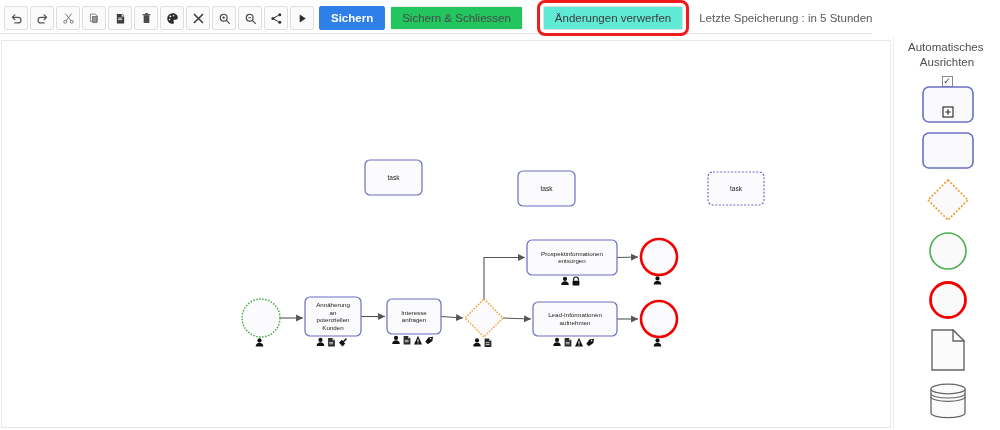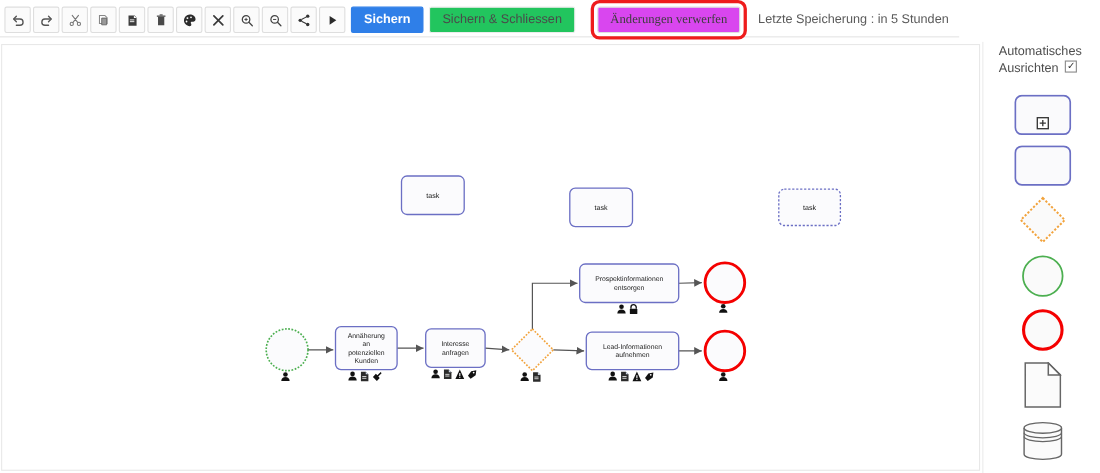--- a/index.html
+++ b/index.html
@@ -27,22 +27,22 @@
 
   .txtbtn{
     height:24px; padding:0 11px; margin-left:3px;
     display:flex; align-items:center; justify-content:center;
     font-size:11.5px; white-space:nowrap; cursor:pointer;
     border:1px solid transparent; border-radius:2px;
   }
   .txtbtn.primary{ background:#2f7fe8; color:#fff; font-weight:bold; border-color:#2f7fe8; }
   .txtbtn.plain{ background:#22c55e; color:#4a4a4a; border-color:#ececec; }
   .txtbtn.discard{
-    background:#d946ef; color:#3d3d3d; border:1px solid #e0e0e0;
-    outline:3px solid #ee1c1c; outline-offset:3px; margin-left:18px;font-family:Liberation Serif, serif;
+    background:#5eead4; color:#3d3d3d; border:1px solid #e0e0e0;
+    outline:3px solid #ee1c1c; outline-offset:3px; margin-left:18px;
   }
   #savestatus{
     margin-left:14px; font-size:11.5px; color:#5a5a5a; white-space:nowrap;
   }
 
   
   #canvas{
     position:absolute; left:1px; top:40px;
     width:890px; height:388px;
     background:#ffffff; border:1px solid #e8e8e8;
@@ -51,21 +51,21 @@
   #svgroot{ position:absolute; left:0; top:0; }
 
   
   #sidepanel{
     position:absolute; left:893px; top:38px; width:93px; height:392px;
     border-left:1px solid #ececec; background:#fff;
   }
   #autoalign{
     padding:2px 0 0 14px; font-size:11.5px; color:#4d4d4d; line-height:15px;
   }
-  #autoalign .cbrow{ display:flex; gap:6px; }
+  #autoalign .cbrow{ display:flex; align-items:center; gap:6px;flex-direction:column; }
   .cbox{
     width:11px; height:11px; border:1px solid #888; background:#fff;
     display:inline-flex; align-items:center; justify-content:center;
     font-size:9px; line-height:1; color:#333; cursor:pointer;
   }
   #palette{
     position:absolute; left:0; top:48px; width:107px;
     display:flex; flex-direction:column; align-items:center; gap:9px;
   }
   .pitem{ cursor:pointer; display:flex; align-items:center; justify-content:center; }

